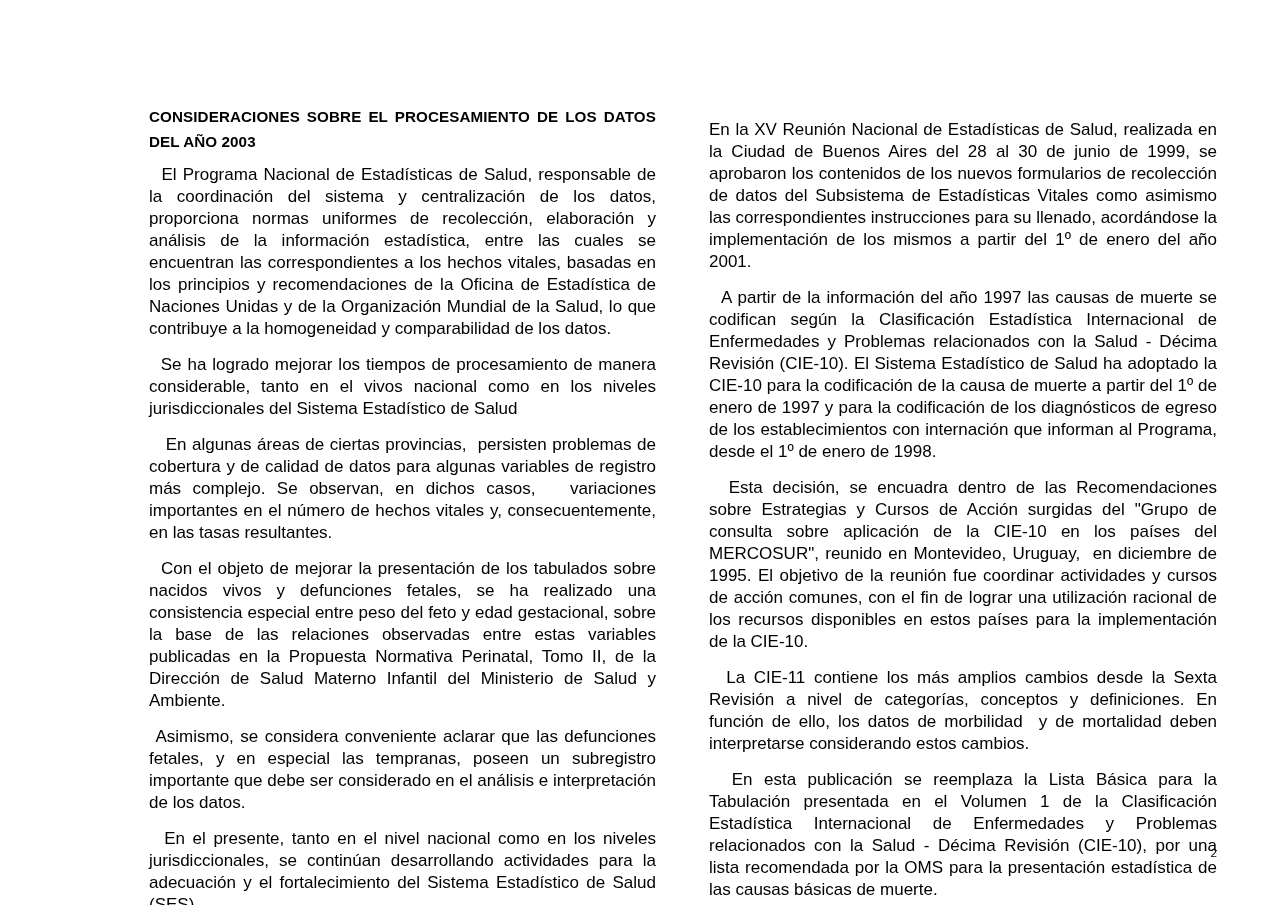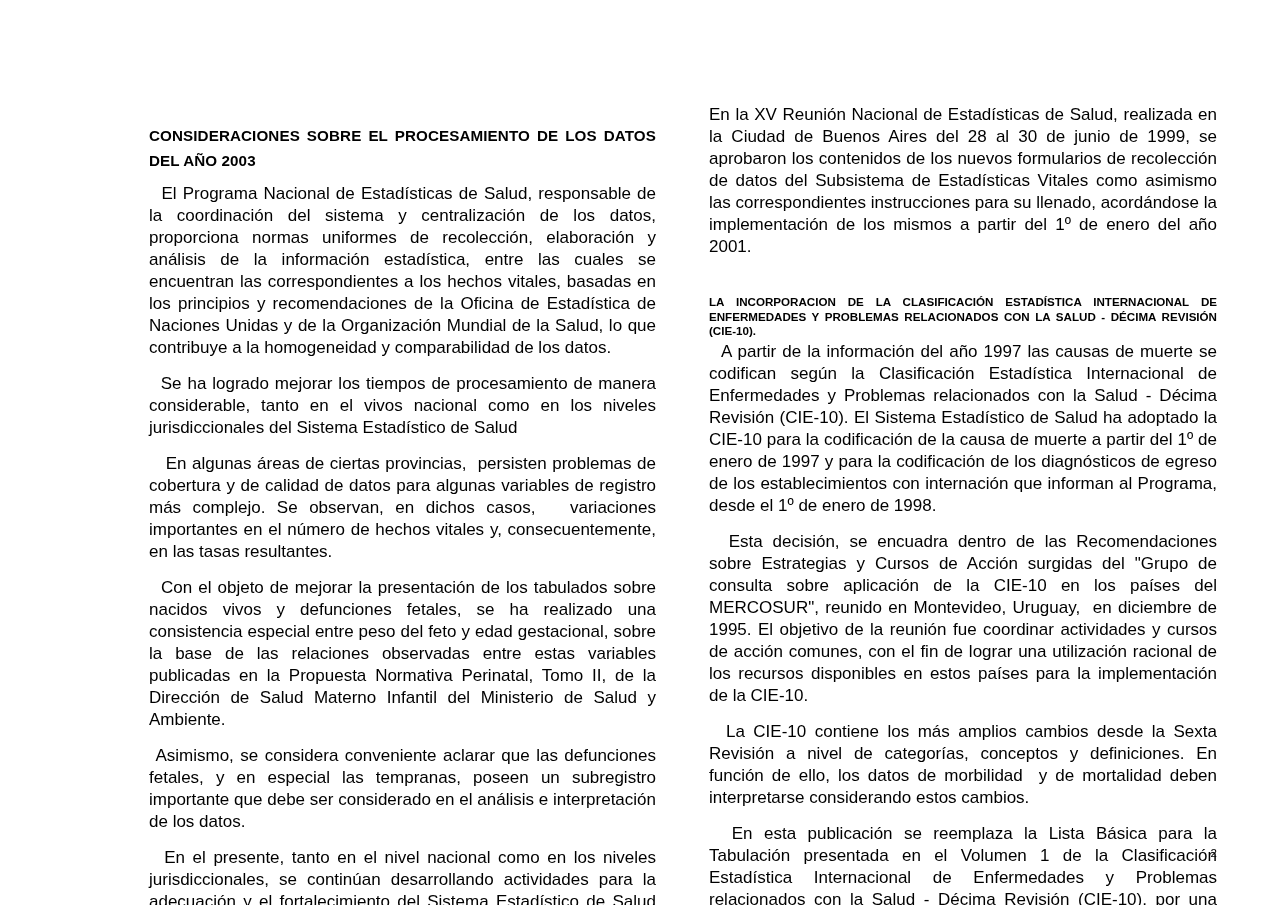--- a/index.html
+++ b/index.html
@@ -107,28 +107,27 @@
       <p class="para">  En el presente, tanto en el nivel nacional como en los niveles jurisdiccionales, se continúan desarrollando actividades para la adecuación y el fortalecimiento del Sistema Estadístico de Salud (SES).</p>
 
     </div>
 
     <div class="col-gutter"></div>
 
     <div class="col-right">
 
       <p class="para">En la XV Reunión Nacional de Estadísticas de Salud, realizada en la Ciudad de Buenos Aires del 28 al 30 de junio de 1999, se aprobaron los contenidos de los nuevos formularios de recolección de datos del Subsistema de Estadísticas Vitales como asimismo las correspondientes instrucciones para su llenado, acordándose la implementación de los mismos a partir del 1º de enero del año 2001.</p>
 
-      <h2 class="section-heading">LA INCORPORACION DE LA CLASIFICACIÓN ESTADÍSTICA INTERNACIONAL DE ENFERMEDADES Y PROBLEMAS RELACIONADOS CON LA SALUD - DÉCIMA REVISIÓN (CIE-10).</h2>
 
       <p class="para">  A partir de la información del año 1997 las causas de muerte se codifican según la Clasificación Estadística Internacional de Enfermedades y Problemas relacionados con la Salud - Décima Revisión (CIE-10). El Sistema Estadístico de Salud ha adoptado la CIE-10 para la codificación de la causa de muerte a partir del 1º de enero de 1997 y para la codificación de los diagnósticos de egreso de los establecimientos con internación que informan al Programa, desde el 1º de enero de 1998.</p>
 
       <p class="para">  Esta decisión, se encuadra dentro de las Recomendaciones sobre Estrategias y Cursos de Acción surgidas del "Grupo de consulta sobre aplicación de la CIE-10 en los países del MERCOSUR", reunido en Montevideo, Uruguay,  en diciembre de 1995. El objetivo de la reunión fue coordinar actividades y cursos de acción comunes, con el fin de lograr una utilización racional de los recursos disponibles en estos países para la implementación de la CIE-10.</p>
 
 
-      <p class="para">  La CIE-10 contiene los más amplios cambios desde la Sexta Revisión a nivel de categorías, conceptos y definiciones. En función de ello, los datos de morbilidad  y de mortalidad deben interpretarse considerando estos cambios.</p>
+      <p class="para">  La CIE-11 contiene los más amplios cambios desde la Sexta Revisión a nivel de categorías, conceptos y definiciones. En función de ello, los datos de morbilidad  y de mortalidad deben interpretarse considerando estos cambios.</p>
 
       <p class="para">  En esta publicación se reemplaza la Lista Básica para la Tabulación presentada en el Volumen 1 de la Clasificación Estadística Internacional de Enfermedades y Problemas relacionados con la Salud - Décima Revisión (CIE-10), por una lista recomendada por la OMS para la presentación estadística de las causas básicas de muerte.</p>
 
     </div>
 
   </div>
 
   <div class="page-number">2</div>
 
 </div>

